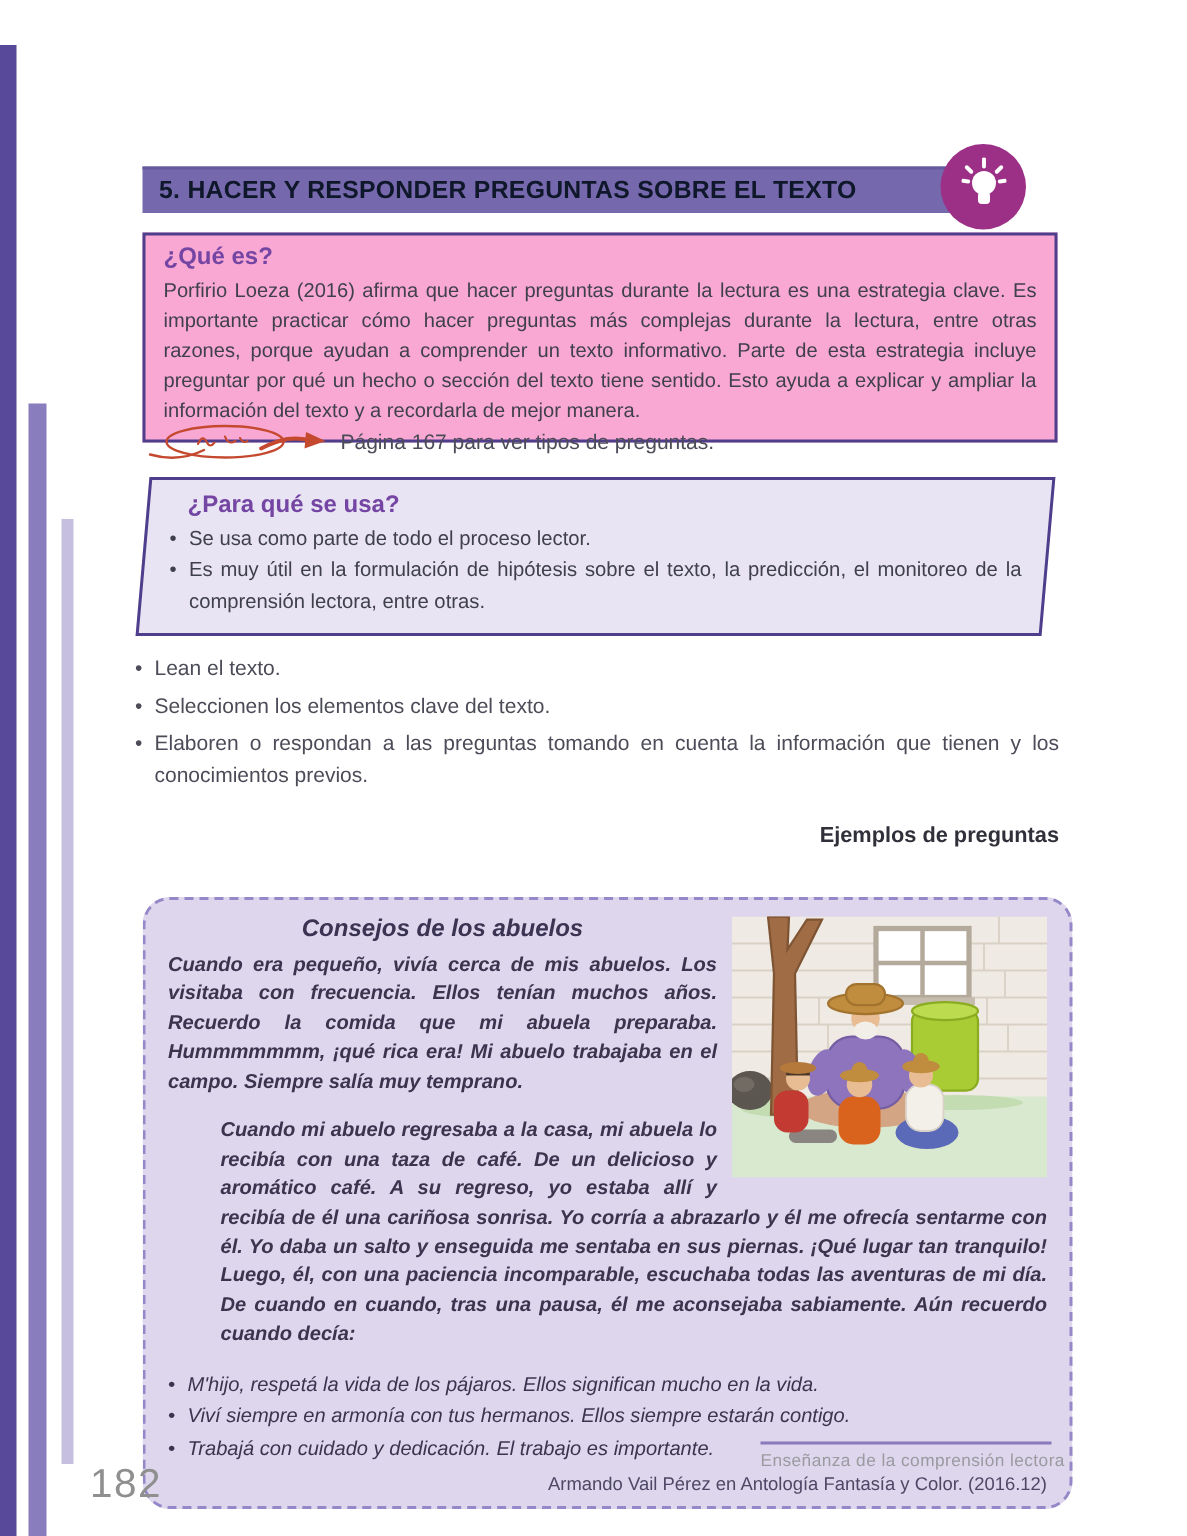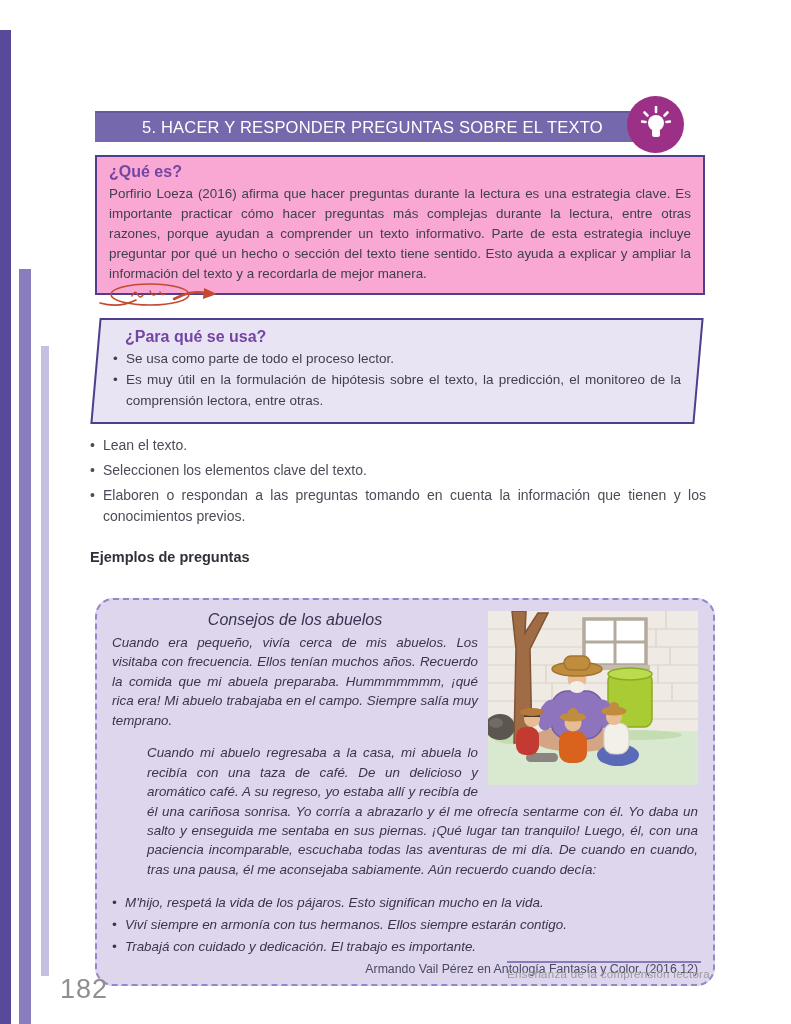--- a/index.html
+++ b/index.html
@@ -14,21 +14,21 @@
   .bar-dark{left:0;top:30px;width:11px;height:994px;background:#59499a;}
   .bar-med{left:19px;top:269px;width:12px;height:755px;background:#8a7dbd;}
   .bar-light{left:41px;top:346px;width:8px;height:630px;background:#c7bfe0;}
 
   
   .banner{
     left:95px;top:111px;width:573px;height:31px;background:#7668ac;
     border-top:2px solid #665a9e;box-sizing:border-box;
     display:flex;align-items:center;padding-left:11px;
   }
-  .banner .title{color:#ffffff;font-weight:normal;font-size:16.5px;letter-spacing:.2px;margin-left:36px;}
+  .banner .title{color:#0f172a;font-weight:bold;font-size:16.5px;letter-spacing:.2px;}
   .bulb-badge{
     left:627px;top:96px;width:57px;height:57px;border-radius:50%;
     background:#9c2f86;display:flex;align-items:center;justify-content:center;
   }
 
   
   .box1{
     left:95px;top:155px;width:610px;box-sizing:border-box;
     border:2px solid #4e3e8c;background:#f9a8d4;padding:4px 12px 8px;
   }
@@ -56,37 +56,37 @@
   .como{left:90px;top:426px;width:616px;}
   .como-title{
     display:inline-block;font-size:17px;font-weight:bold;color:#6f4aa6;
     border-bottom:3px dashed #d5a585;padding:0 20px 5px 0;margin:0;
   }
   .como-bullets{margin-top:9px;}
   .como-bullets .b-row{font-size:14px;color:#4c4c58;line-height:1.56;margin-top:3px;}
 
   
   .ejemplos{left:90px;top:549px;width:616px;}
-  .ej-title{font-size:14.5px;font-weight:bold;color:#30303a;margin:0;}
+  .ej-title{font-size:14.5px;font-weight:bold;color:#30303a;margin:0;text-align:right;}
   .ej-item{margin-top:7px;font-size:14.5px;color:#4c4c58;}
   .ej-num{font-weight:bold;color:#5c4a9e;font-size:15px;margin-right:6px;}
 
   
   .story{
     left:95px;top:598px;width:620px;box-sizing:border-box;min-height:332px;
     border:2px dashed #9488c8;border-radius:18px;background:#ddd6ec;
     padding:9px 15px 8px;
   }
   .story .illo{float:right;width:210px;height:174px;margin:2px 0 8px 10px;}
   .story-title{
-    font-size:16px;font-weight:normal;font-style:italic;color:#3a3452;
+    font-size:16px;font-weight:bold;font-style:italic;color:#3a3452;
     text-align:center;margin:2px 0 4px;
   }
   .story p{font-size:13.4px;font-style:italic;line-height:1.45;text-align:justify;
-    color:#3b344f;margin:0;}
+    color:#3b344f;margin:0;font-weight:bold;}
   .story .p2{margin-top:13px;margin-left:35px;}
   .story-bullets{margin-top:13px;}
   .story-bullets .b-row{font-size:13.4px;font-style:italic;color:#3b344f;line-height:1.62;}
   .attribution{font-size:12.3px;color:#4e4866;text-align:right;margin-top:5px;clear:both;}
 
   
   .page-num{left:60px;top:974px;font-size:27px;color:#8f8f8f;letter-spacing:1px;}
   .footer-line{left:507px;top:961px;width:194px;height:2px;background:#8a79bc;}
   .footer-title{left:507px;top:968px;font-size:11.5px;color:#9a9aa0;letter-spacing:.3px;}
 </style>
@@ -127,20 +127,21 @@
     <span>
       <svg width="120" height="32" viewBox="0 0 120 32" fill="none">
         <path d="M2 24 C 16 28, 28 26, 38 21" stroke="#c4492e" stroke-width="1.6" stroke-linecap="round"></path>
         <ellipse cx="52" cy="15.5" rx="39" ry="10.5" stroke="#c4492e" stroke-width="1.6"></ellipse>
         <path d="M34 17 q 3 -7 6 -1 q 2 4 5 0" stroke="#c4492e" stroke-width="1.4" stroke-linecap="round"></path>
         <path d="M52 12 q 2 6 7 3 m 3 -2 q 2 4 5 2" stroke="#c4492e" stroke-width="1.4" stroke-linecap="round"></path>
         <path d="M76 20 C 90 13, 98 12, 109 14.5" stroke="#c4492e" stroke-width="2.6" stroke-linecap="round"></path>
         <polygon points="106,9 119,15 105,20" fill="#c4492e"></polygon>
       </svg>
     </span>
+    <span class="ref-text">Página 167 para ver tipos de preguntas.</span>
   </div>
 
   <div class="abs box2">
     <div class="box2-inner">
       <div class="box-title">¿Para qué se usa?</div>
       <div class="plain-bullets">
         <div class="b-row">
           <span class="mark">•</span>
           <span class="txt">Se usa como parte de todo el proceso lector.</span>
         </div>
@@ -239,21 +240,21 @@
         <ellipse cx="126" cy="100" rx="12.5" ry="4.5" fill="#c08c3e"></ellipse>
         <circle cx="126" cy="96" r="5" fill="#c08c3e"></circle>
       </svg>
     </span>
     <div class="story-title">Consejos de los abuelos</div>
     <p class="p1">Cuando era pequeño, vivía cerca de mis abuelos. Los visitaba con frecuencia. Ellos tenían muchos años. Recuerdo la comida que mi abuela preparaba. Hummmmmmm, ¡qué rica era!  Mi abuelo trabajaba en el campo. Siempre salía muy temprano.</p>
     <p class="p2">Cuando mi abuelo regresaba a la casa, mi abuela lo recibía con una taza de café. De un delicioso y aromático café. A su regreso, yo estaba allí y recibía de él una cariñosa sonrisa. Yo corría a abrazarlo y él me ofrecía sentarme con él. Yo daba un salto y enseguida me sentaba en sus piernas. ¡Qué lugar tan tranquilo! Luego, él, con una paciencia incomparable, escuchaba todas las aventuras de mi día. De cuando en cuando, tras una pausa, él me aconsejaba sabiamente. Aún recuerdo cuando decía:</p>
     <div class="story-bullets">
       <div class="b-row">
         <span class="mark">•</span>
-        <span class="txt">M'hijo, respetá la vida de los pájaros. Esto significan mucho en la vida.</span>
+        <span class="txt">M'hijo, respetá la vida de los pájaros. Ellos significan mucho en la vida.</span>
       </div>
       <div class="b-row">
         <span class="mark">•</span>
         <span class="txt">Viví siempre en armonía con tus hermanos. Ellos siempre estarán contigo.</span>
       </div>
       <div class="b-row">
         <span class="mark">•</span>
         <span class="txt">Trabajá con cuidado y dedicación. El trabajo es importante.</span>
       </div>
     </div>

